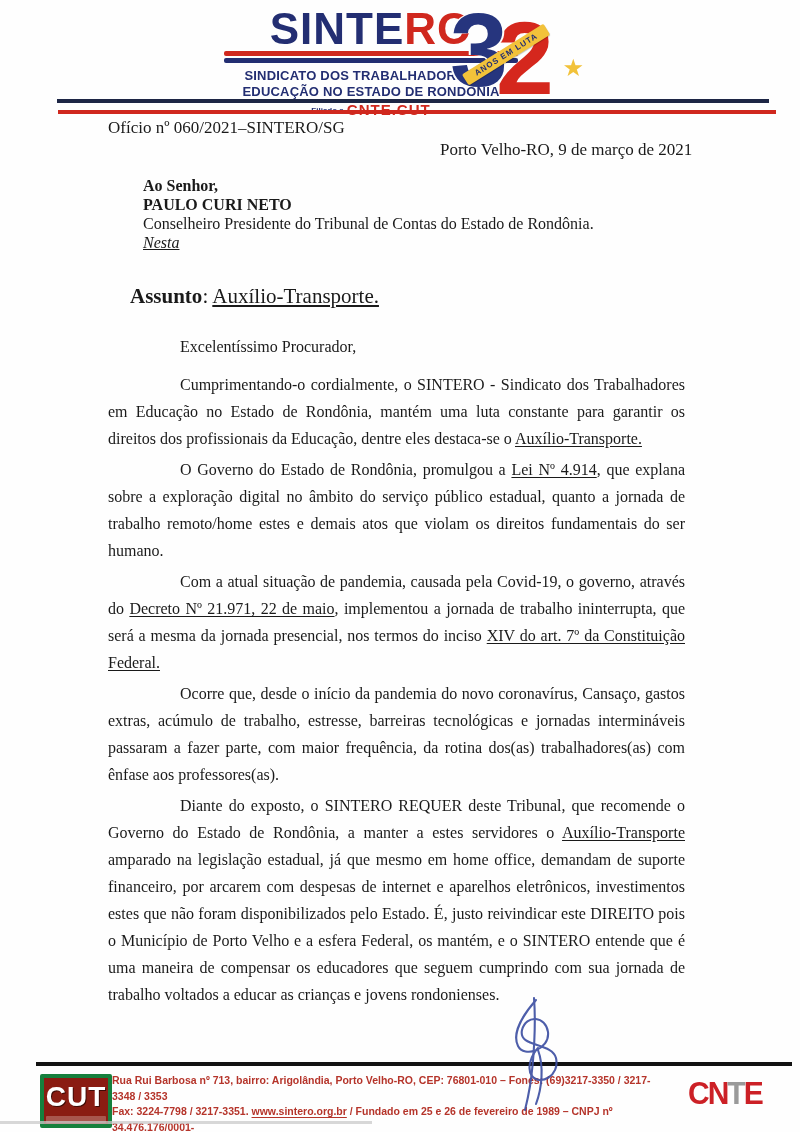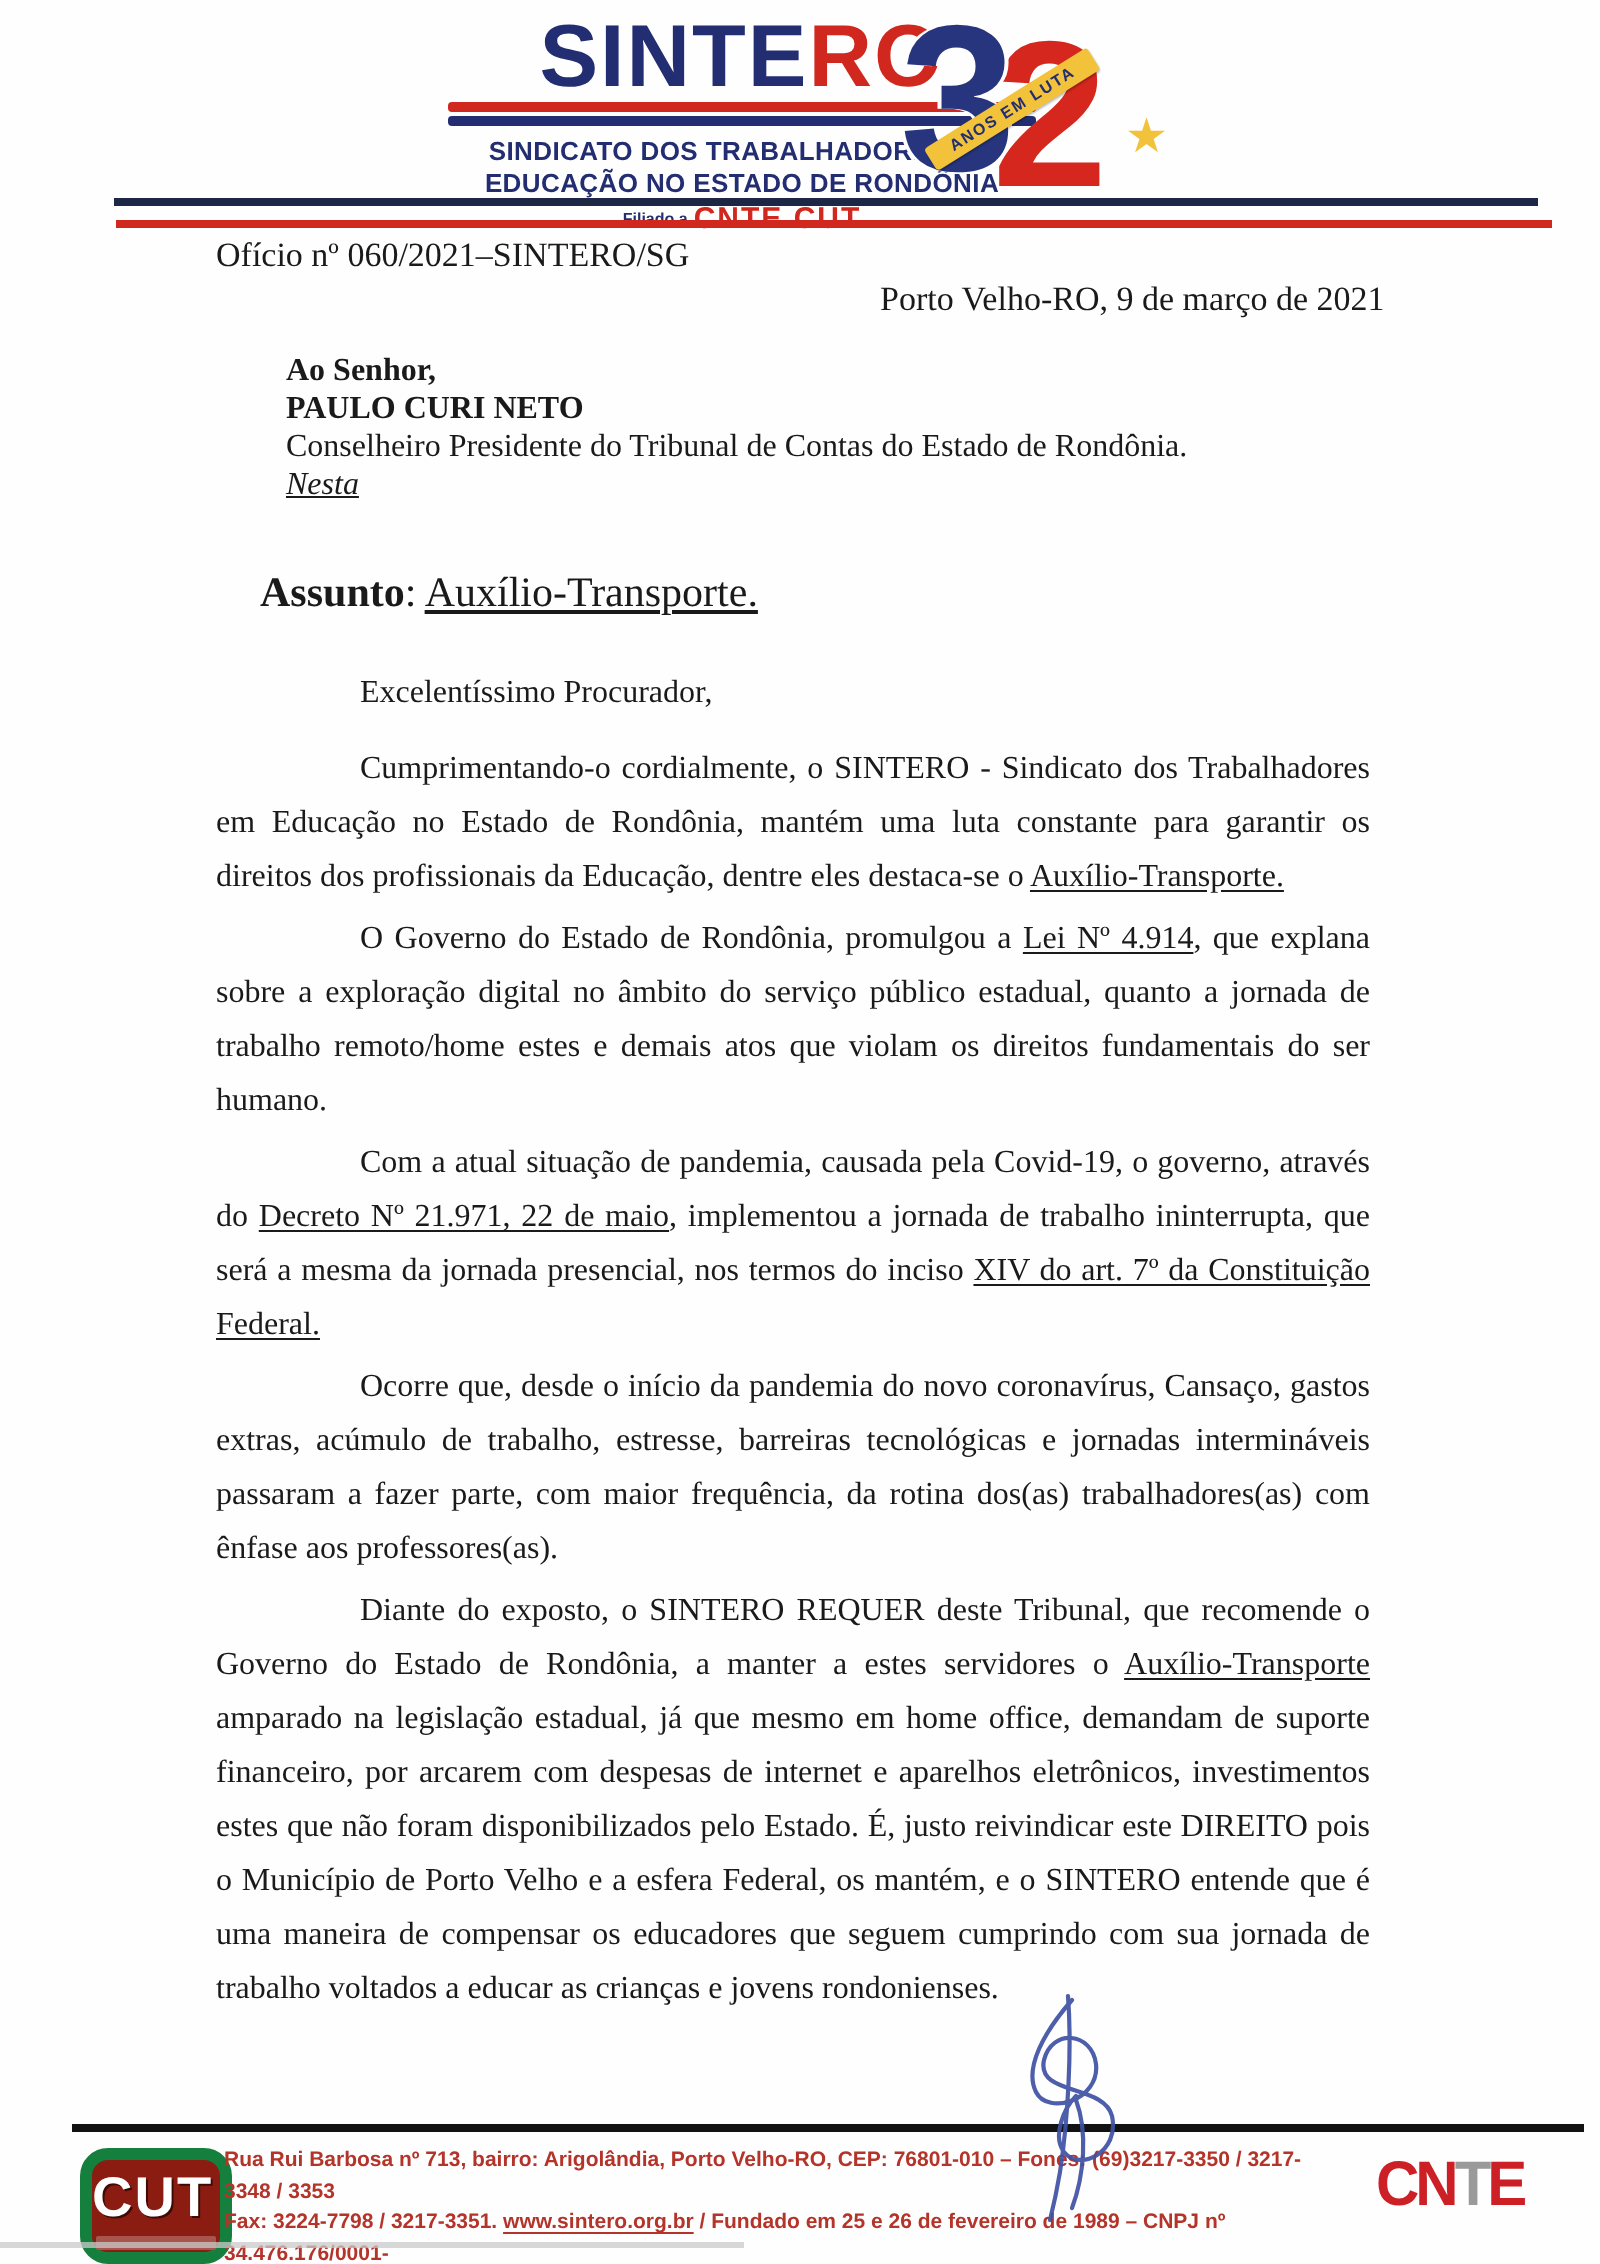--- a/index.html
+++ b/index.html
@@ -57,23 +57,23 @@
   }
   .u { text-decoration:underline; text-underline-offset:2px; }
 
   
   .signature { position:absolute; left:492px; top:990px; width:84px; height:122px; z-index:6; }
 
   
   .footer-rule { position:absolute; left:36px; top:1062px; width:756px; height:4px; background:#121212; z-index:4; }
   .cut-logo {
     position:absolute; left:40px; top:1074px; width:64px; height:46px;
-    background:#8a1c12; border:6px solid #15803d; border-radius:14px;
+    background:#8a1c12; border:4px solid #15803d; border-radius:2px;
     color:#ffffff; font-family:"Liberation Sans", sans-serif; font-weight:bold;
-    font-size:28px; line-height:38px; letter-spacing:1px;
+    font-size:28px; text-align:center; line-height:38px; letter-spacing:1px;
     text-shadow:1px 1px 0 #3c0b06;
   }
   .cut-logo .substrip { display:block; height:7px; margin:0 2px; background:#a8564d; border-radius:1px; }
   .footer-text {
     position:absolute; left:112px; top:1073px; width:558px;
     font-family:"Liberation Sans", sans-serif; font-size:10.5px; font-weight:bold;
     color:#b5342a; line-height:15.5px;
   }
   .cnte-logo {
     position:absolute; left:688px; top:1076px;

